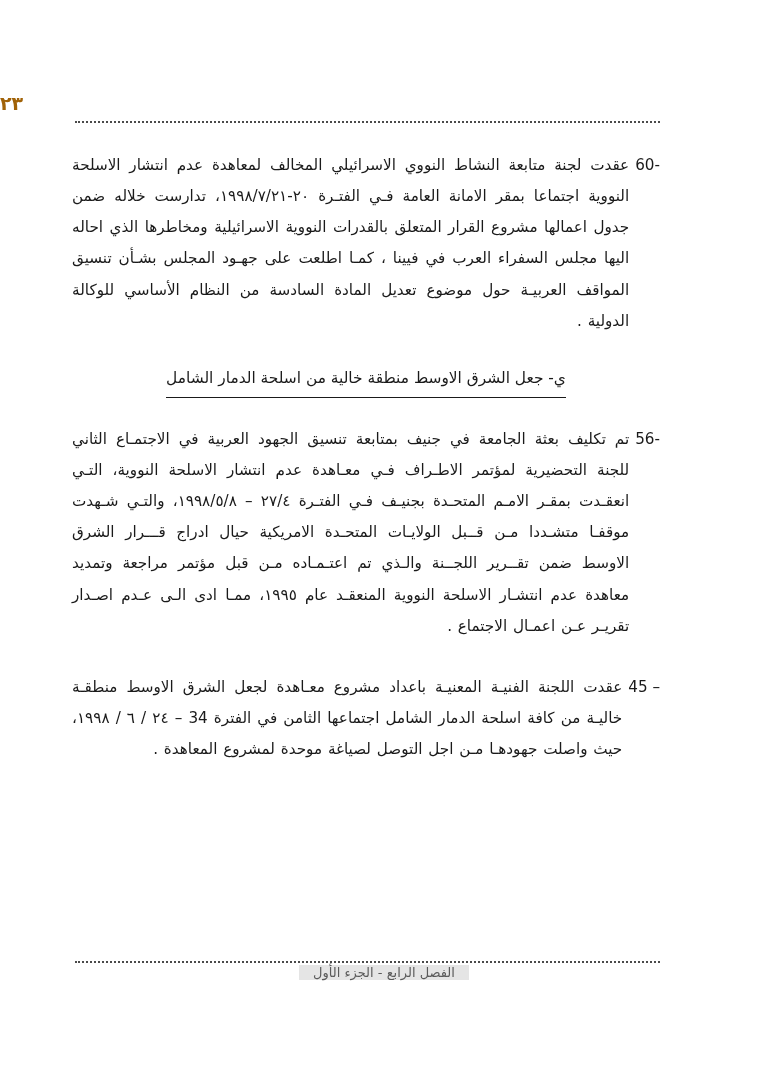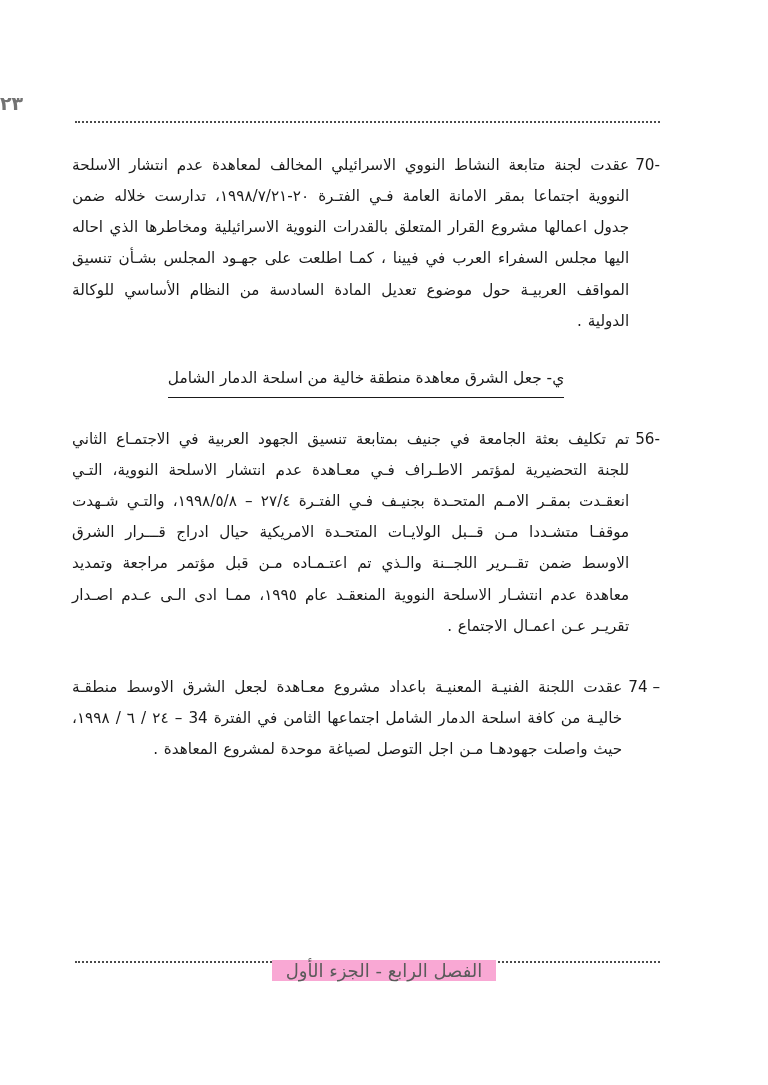--- a/index.html
+++ b/index.html
@@ -20,21 +20,21 @@
   .page-number {
     position: absolute;
     top: 92px;
     left: 0;
     right: 74px;
     text-align: left;
     direction: rtl;
     font-size: 19px;
     font-weight: bold;
     letter-spacing: 1px;
-    color: #737373;
+    color: #a16207;
   }
   .rule-top {
     position: absolute;
     top: 121px;
     right: 108px;
     width: 585px;
     height: 0;
     border-top: 2px dotted #2b2b2b;
     opacity: 0.85;
   }
@@ -90,55 +90,55 @@
     opacity: 0.85;
   }
   .footer-wrap {
     position: absolute;
     bottom: 104px;
     left: 0;
     right: 0;
     text-align: center;
   }
   .footer-wrap span {
-    background: #f9a8d4;
+    background: #e5e5e5;
     padding: 0 14px;
-    font-size: 18px;
+    font-size: 13px;
     color: #5a5a5a;
     letter-spacing: 1px;
     text-align: center;
   }
 </style>
 </head>
 <body>
 
 <div class="page">
 
   <div class="page-number">٢٣</div>
 
   <div class="rule-top"></div>
 
   <div class="content">
 
     <div class="para p37">
-      <div class="marker">-70</div>
+      <div class="marker">-60</div>
       <div class="body">عقدت لجنة متابعة النشاط النووي الاسرائيلي المخالف لمعاهدة عدم انتشار الاسلحة النووية اجتماعا بمقر الامانة العامة فـي الفتـرة ٢٠-١٩٩٨/٧/٢١، تدارست خلاله ضمن جدول اعمالها مشروع القرار المتعلق بالقدرات النووية الاسرائيلية ومخاطرها الذي احاله اليها مجلس السفراء العرب في فيينا ، كمـا اطلعت على جهـود المجلس بشـأن تنسيق المواقف العربيـة حول موضوع تعديل المادة السادسة من النظام الأساسي للوكالة الدولية .</div>
     </div>
 
     <div class="subhead">
-      <span class="u">ي- جعل الشرق معاهدة منطقة خالية من اسلحة الدمار الشامل</span>
+      <span class="u">ي- جعل الشرق الاوسط منطقة خالية من اسلحة الدمار الشامل</span>
     </div>
 
     <div class="para p38">
       <div class="marker">-56</div>
       <div class="body">تم تكليف بعثة الجامعة في جنيف بمتابعة تنسيق الجهود العربية في الاجتمـاع الثاني للجنة التحضيرية لمؤتمر الاطـراف فـي معـاهدة عدم انتشار الاسلحة النووية، التـي انعقـدت بمقـر الامـم المتحـدة بجنيـف فـي الفتـرة ٢٧/٤ – ١٩٩٨/٥/٨، والتـي شـهدت موقفـا متشـددا مـن قــبل الولايـات المتحـدة الامريكية حيال ادراج قـــرار الشرق الاوسط ضمن تقــرير اللجــنة والـذي تم اعتـمـاده مـن قبل مؤتمر مراجعة وتمديد معاهدة عدم انتشـار الاسلحة النووية المنعقـد عام ١٩٩٥، ممـا ادى الـى عـدم اصـدار تقريـر عـن اعمـال الاجتماع .</div>
     </div>
 
     <div class="para p39">
-      <div class="marker">– 74</div>
+      <div class="marker">– 45</div>
       <div class="body">عقدت اللجنة الفنيـة المعنيـة باعداد مشروع معـاهدة لجعل الشرق الاوسط منطقـة خاليـة من كافة اسلحة الدمار الشامل اجتماعها الثامن في الفترة 34 – ٢٤ / ٦ / ١٩٩٨، حيث واصلت جهودهـا مـن اجل التوصل لصياغة موحدة لمشروع المعاهدة .</div>
     </div>
 
   </div>
 
   <div class="rule-bottom"></div>
   <div class="footer-wrap">
     <span>الفصل الرابع - الجزء الأول</span>
   </div>
 

